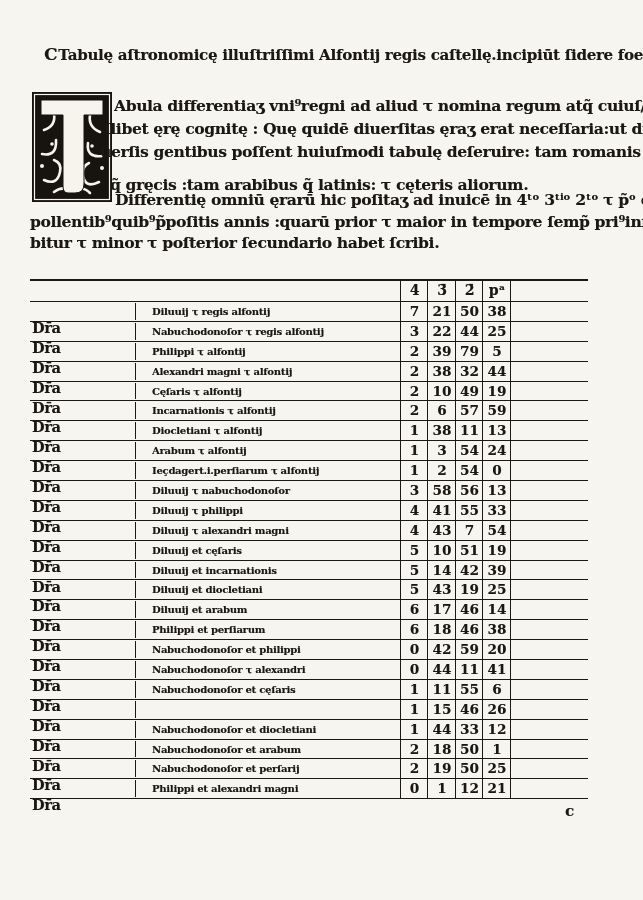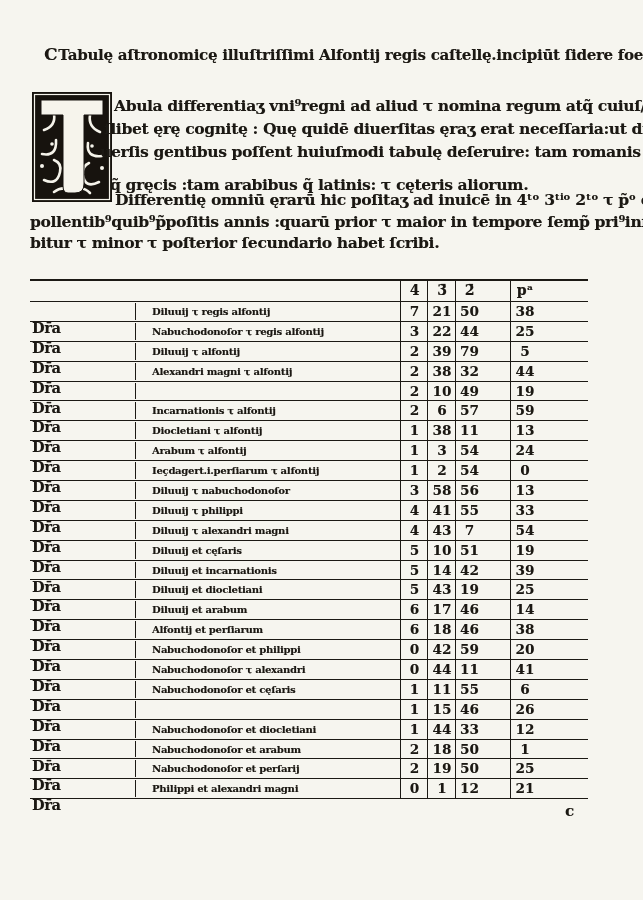--- a/index.html
+++ b/index.html
@@ -26,21 +26,21 @@
   .bline{font-size:15.5px;font-weight:bold;letter-spacing:-0.35px;}
 
   
   .etable{left:30px;top:279px;width:558px;border-top:2px solid #1c1914;}
   .hrow{position:relative;height:21px;border-bottom:1.9px solid #1c1914;box-sizing:border-box;}
   .trow{position:relative;height:19.9px;border-bottom:1.7px solid #1c1914;box-sizing:border-box;}
   .cell{position:absolute;top:0;bottom:0;text-align:center;font-weight:bold;font-size:13.5px;line-height:18px;border-left:1.7px solid #1c1914;}
   .c4{left:370px;width:27px;}
   .c3{left:397px;width:28px;}
   .c2{left:425px;width:27px;}
-  .cp{left:452px;width:28px;margin-left:28px;}
+  .cp{left:452px;width:28px;}
   .cend{position:absolute;top:0;bottom:0;left:480px;width:0;border-left:1.7px solid #1c1914;}
   .cdiv{position:absolute;top:1px;bottom:1px;left:105px;width:0;border-left:1.8px solid #1c1914;}
   .cabbr{position:absolute;left:2px;top:16px;font-size:14.5px;font-weight:bold;line-height:19px;letter-spacing:-0.3px;}
   .clabel{position:absolute;left:122px;top:0;font-size:10px;font-weight:bold;line-height:19px;letter-spacing:-0.25px;white-space:nowrap;}
   .hcell{font-size:14px;line-height:19px;}
 
   .sig{left:565px;top:802px;font-size:15px;font-weight:bold;}
 </style>
 </head>
 <body>
@@ -119,21 +119,21 @@
       <span class="cell c4 ink">3</span>
       <span class="cell c3 ink">22</span>
       <span class="cell c2 ink">44</span>
       <span class="cell cp ink">25</span>
       <span class="cend"></span>
     </div>
 
     <div class="trow">
       <span class="cabbr ink">Dr̄a</span>
       <span class="cdiv"></span>
-      <span class="clabel ink">Diluuij τ alfontij</span>
+      <span class="clabel ink">Philippi τ alfontij</span>
       <span class="cell c4 ink">2</span>
       <span class="cell c3 ink">39</span>
       <span class="cell c2 ink">79</span>
       <span class="cell cp ink">5</span>
       <span class="cend"></span>
     </div>
 
     <div class="trow">
       <span class="cabbr ink">Dr̄a</span>
       <span class="cdiv"></span>
@@ -141,20 +141,21 @@
       <span class="cell c4 ink">2</span>
       <span class="cell c3 ink">38</span>
       <span class="cell c2 ink">32</span>
       <span class="cell cp ink">44</span>
       <span class="cend"></span>
     </div>
 
     <div class="trow">
       <span class="cabbr ink">Dr̄a</span>
       <span class="cdiv"></span>
+      <span class="clabel ink">Cęſaris τ alfontij</span>
       <span class="cell c4 ink">2</span>
       <span class="cell c3 ink">10</span>
       <span class="cell c2 ink">49</span>
       <span class="cell cp ink">19</span>
       <span class="cend"></span>
     </div>
 
     <div class="trow">
       <span class="cabbr ink">Dr̄a</span>
       <span class="cdiv"></span>
@@ -272,21 +273,21 @@
       <span class="cell c4 ink">6</span>
       <span class="cell c3 ink">17</span>
       <span class="cell c2 ink">46</span>
       <span class="cell cp ink">14</span>
       <span class="cend"></span>
     </div>
 
     <div class="trow">
       <span class="cabbr ink">Dr̄a</span>
       <span class="cdiv"></span>
-      <span class="clabel ink">Alfontij et perſiarum</span>
+      <span class="clabel ink">Philippi et perſiarum</span>
       <span class="cell c4 ink">6</span>
       <span class="cell c3 ink">18</span>
       <span class="cell c2 ink">46</span>
       <span class="cell cp ink">38</span>
       <span class="cend"></span>
     </div>
 
     <div class="trow">
       <span class="cabbr ink">Dr̄a</span>
       <span class="cdiv"></span>

